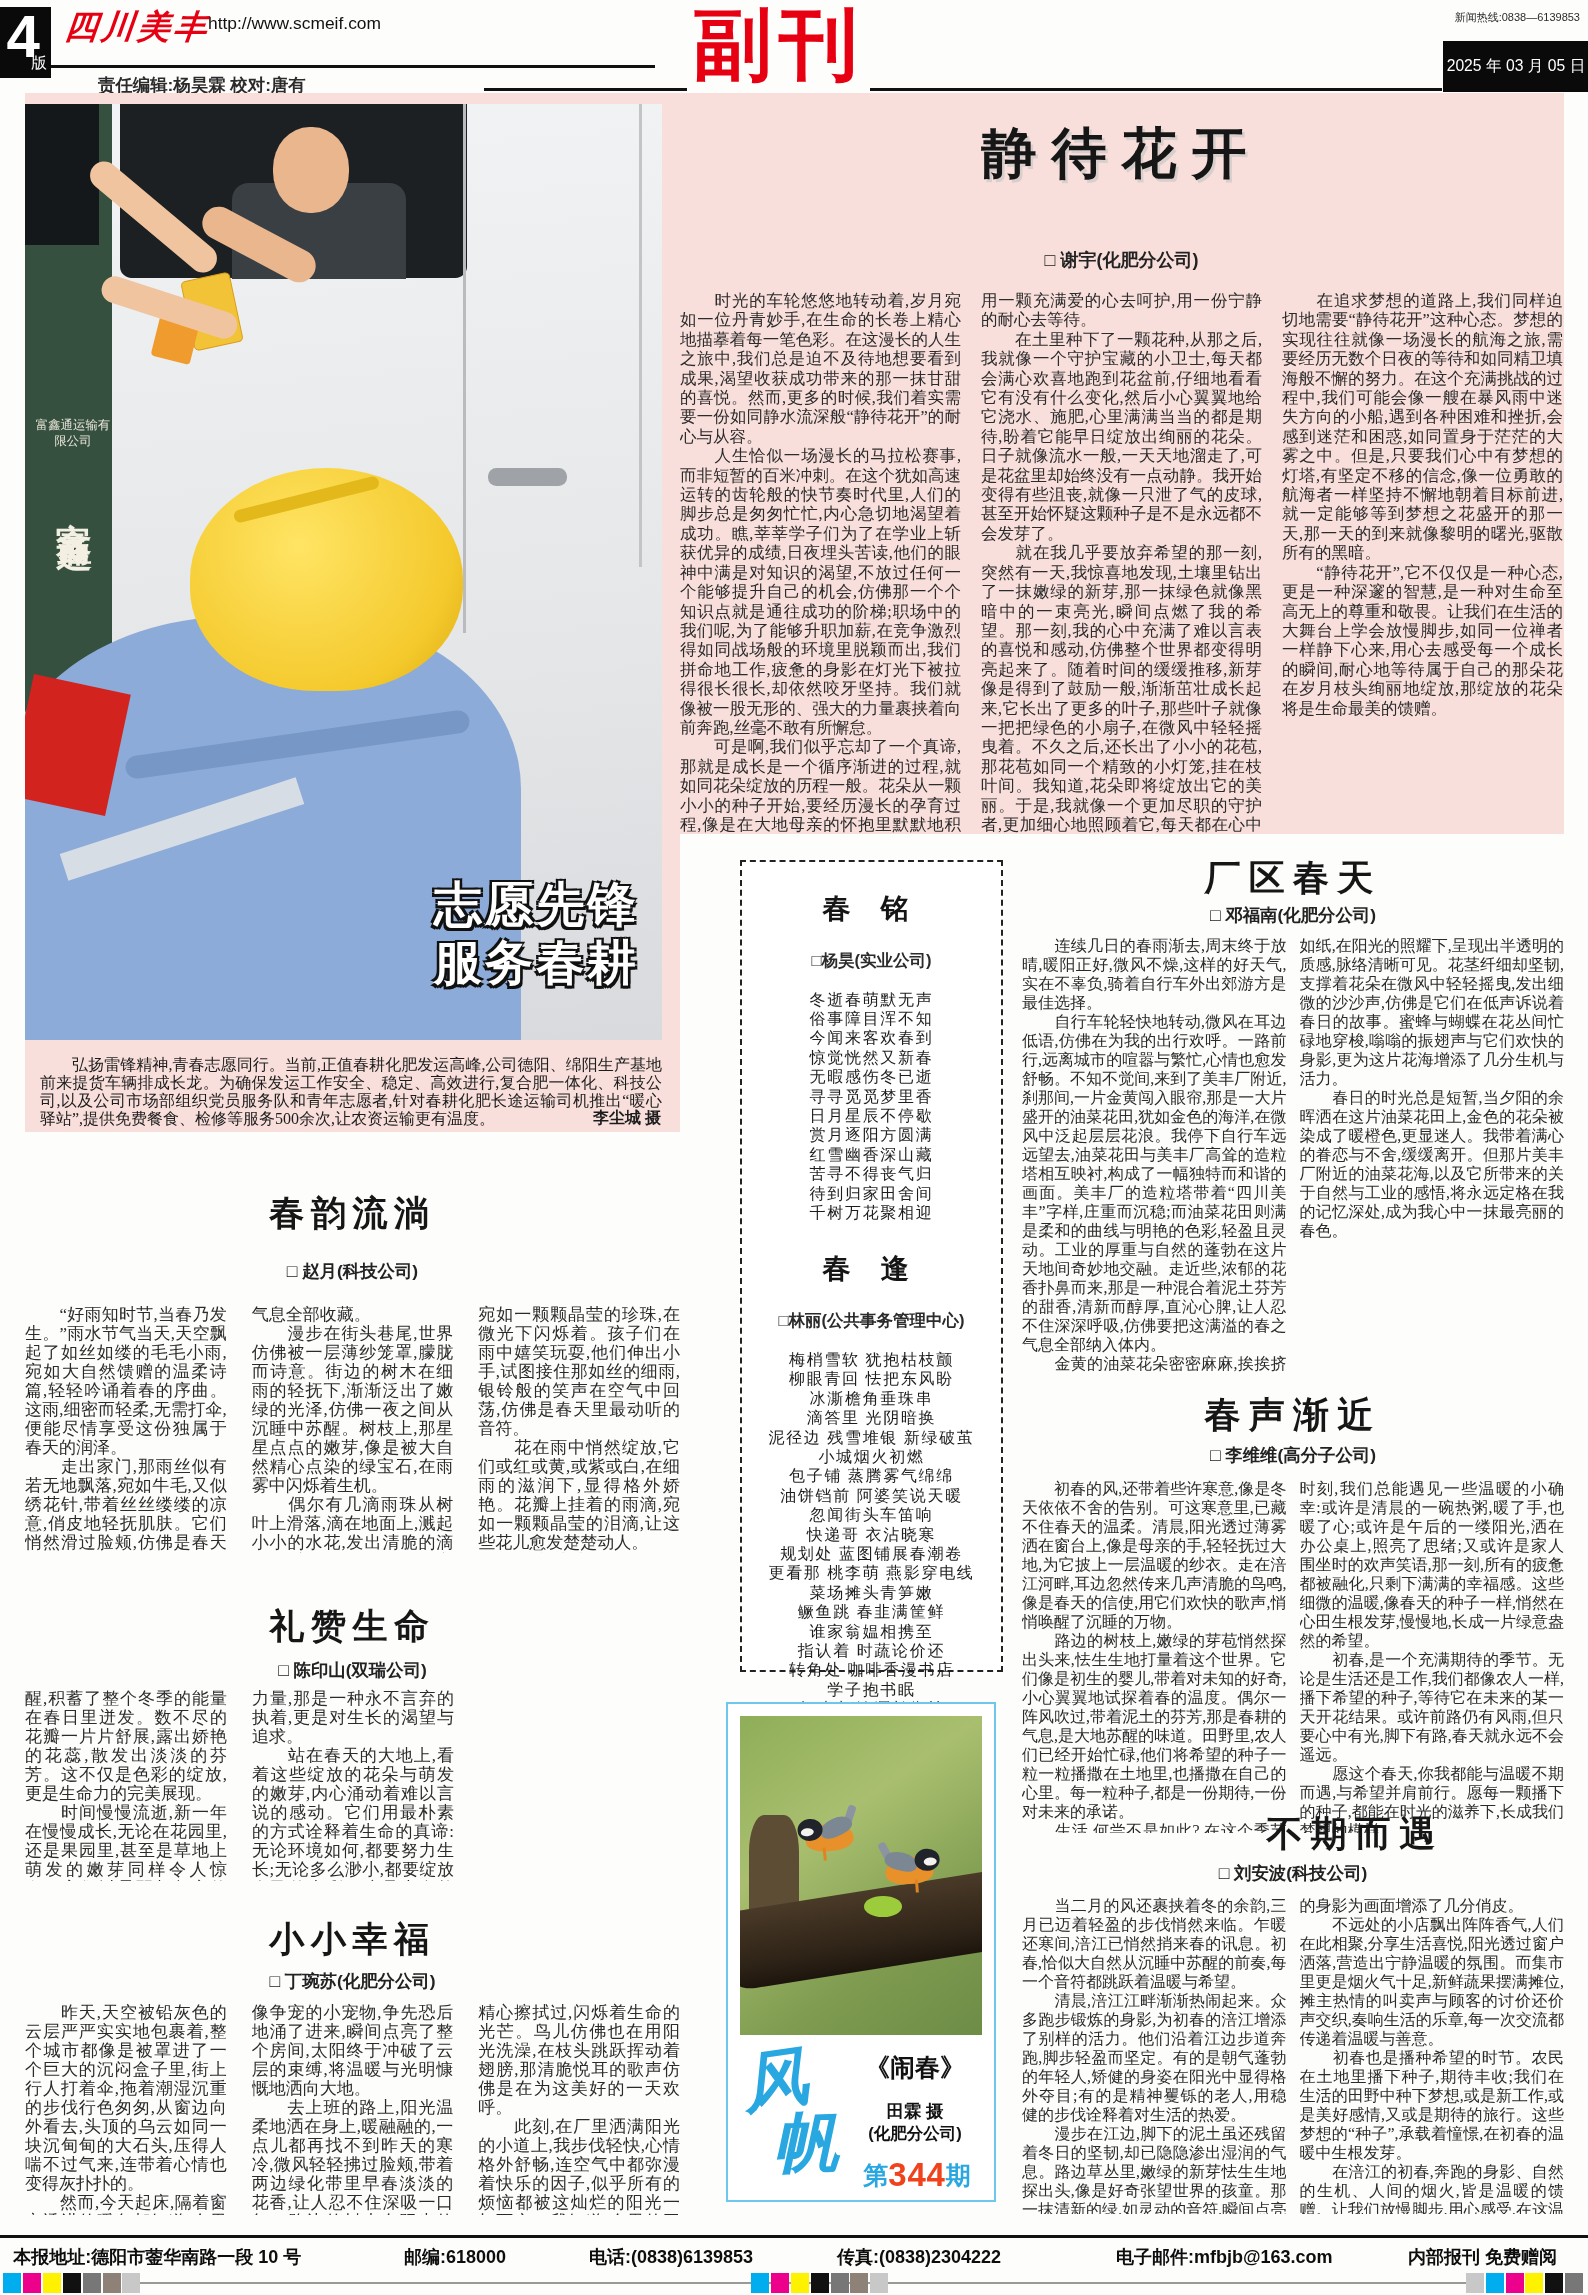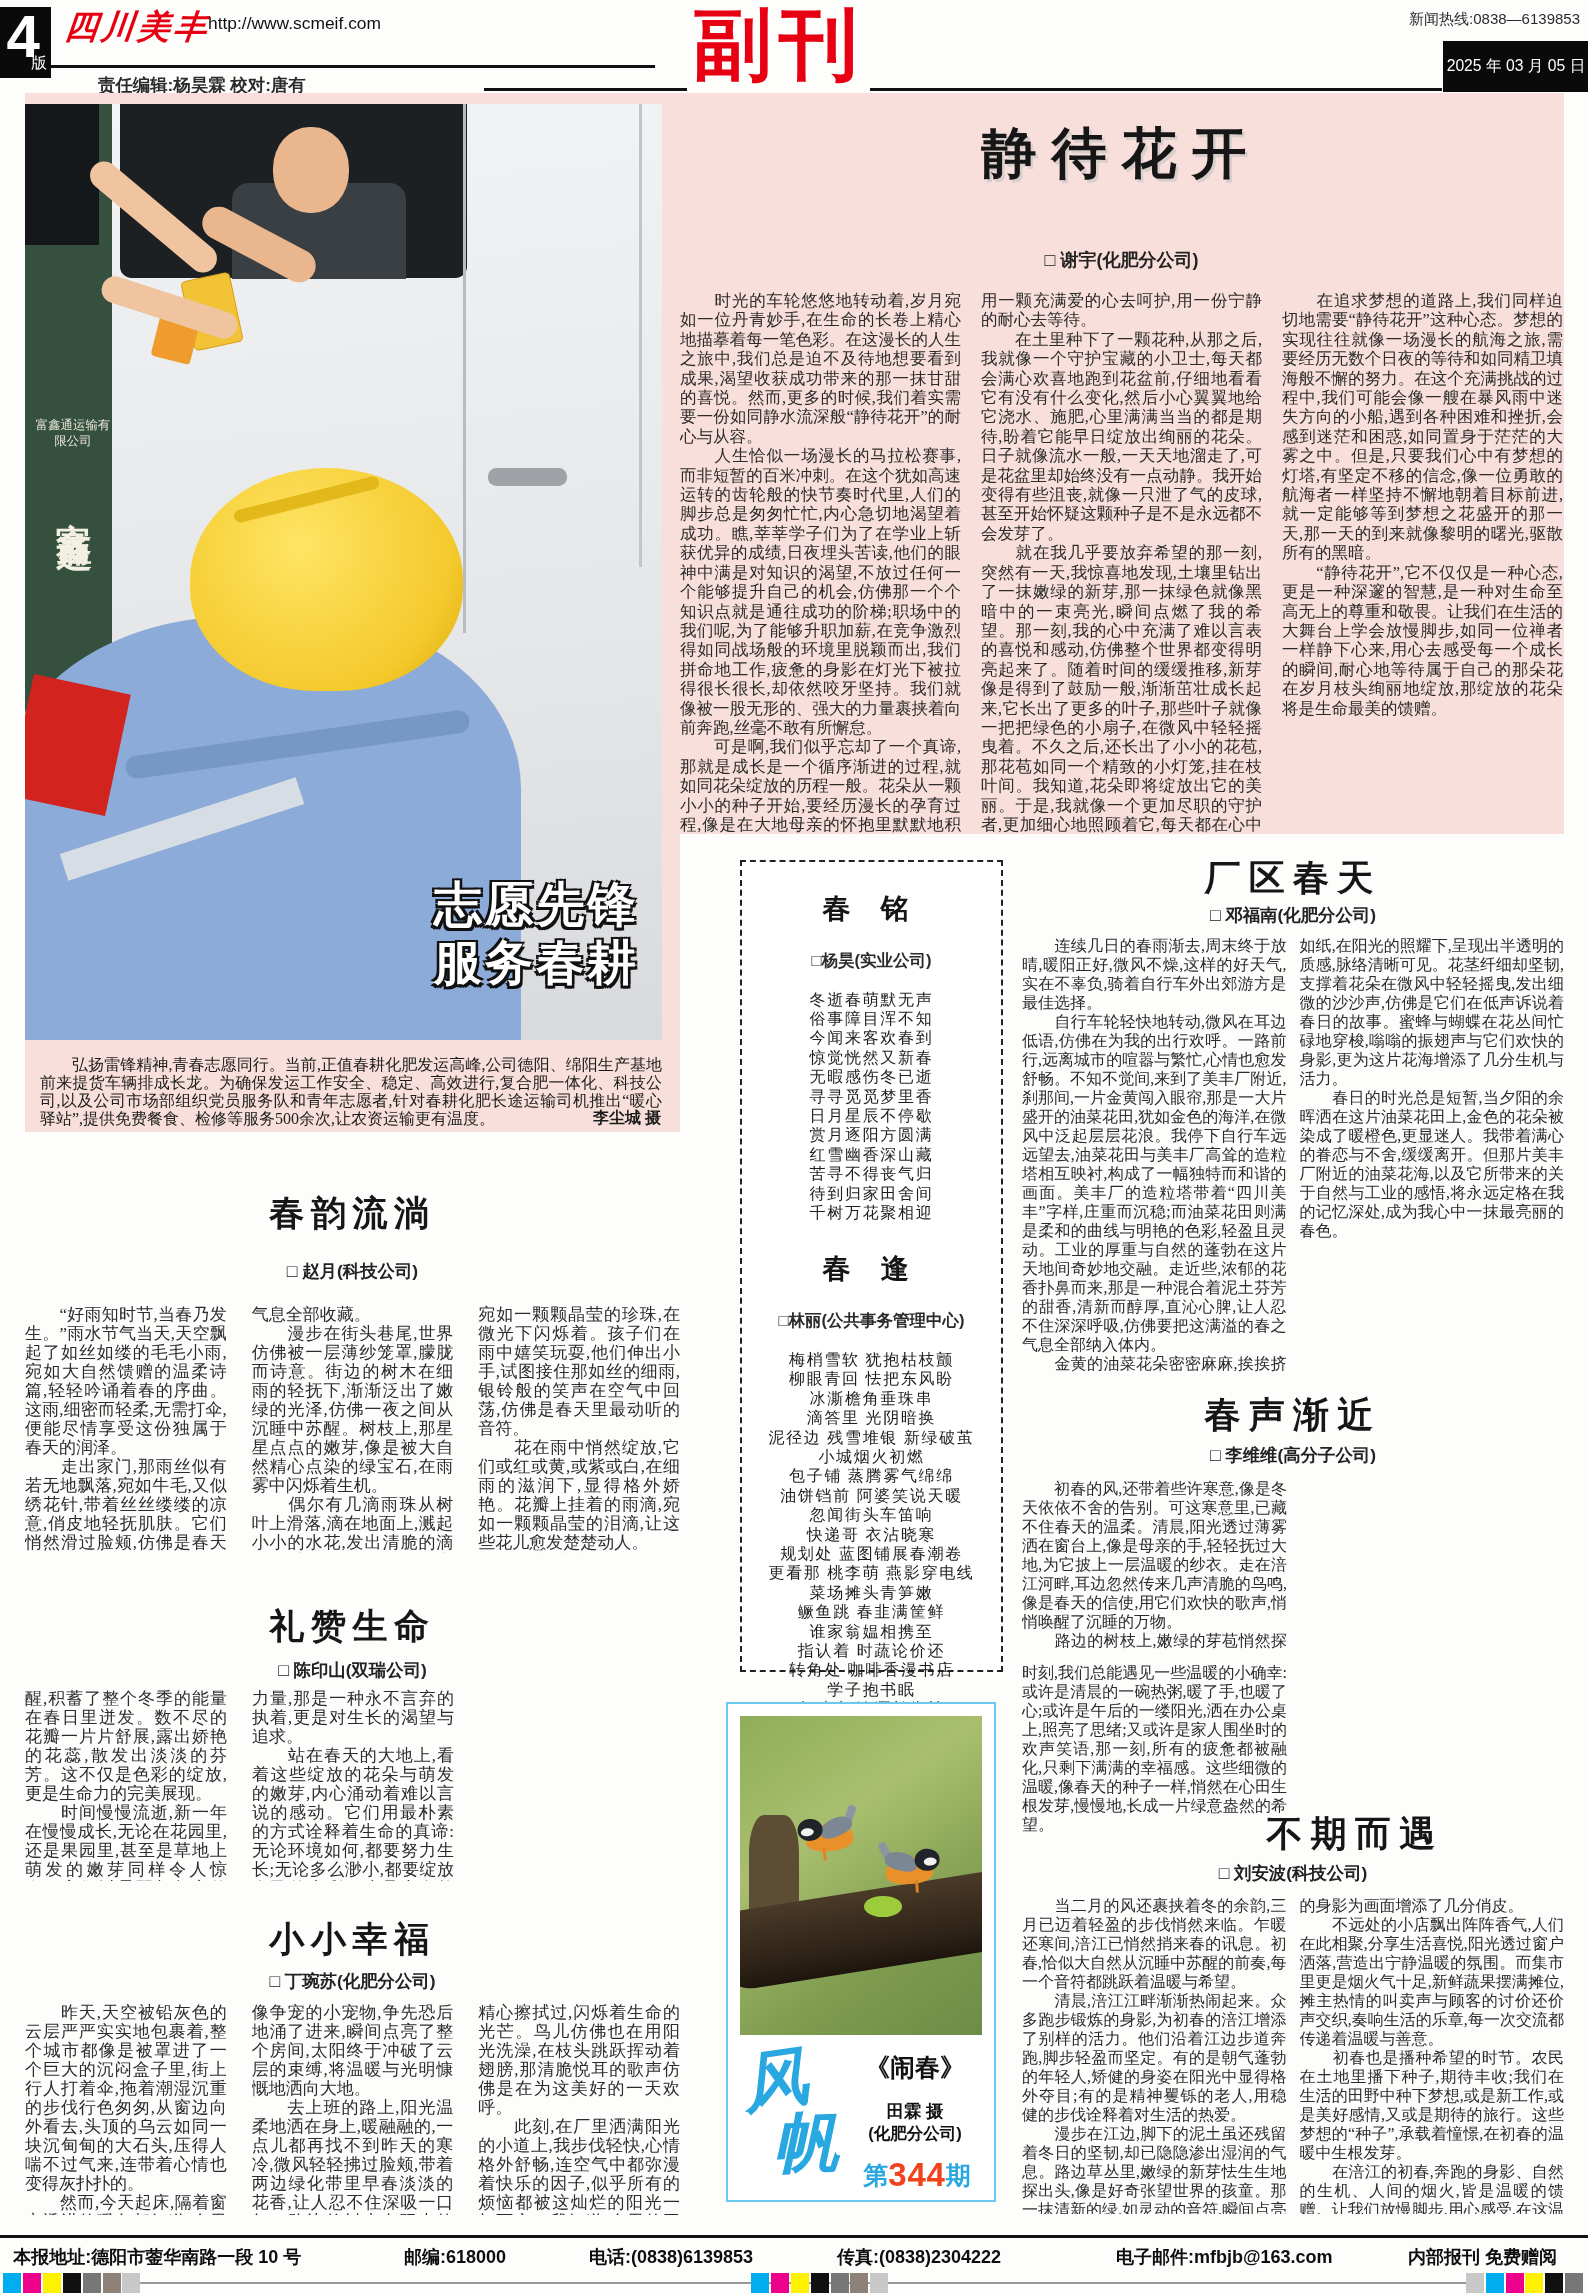--- a/index.html
+++ b/index.html
@@ -5,21 +5,21 @@
   html,body{margin:0;padding:0;background:#888;}
   #page{position:relative;width:1588px;height:2295px;background:#fdfdfc;overflow:hidden;
         font-family:"Liberation Serif","DejaVu Serif",serif;color:#2b2b2b;}
   .abs{position:absolute;}
   
   #edition-box{left:0;top:6.6px;width:51px;height:71px;background:#0a0a0a;color:#fff;}
   #edition-num{position:absolute;left:6.6px;top:-5px;font-family:"Liberation Sans",sans-serif;font-size:60px;font-weight:bold;}
   #edition-label{position:absolute;right:4.1px;bottom:3.3px;font-size:15.7px;}
   #masthead{left:65px;top:5px;font-size:33px;font-weight:900;color:#e60012;font-style:italic;letter-spacing:3.3px;transform:skewX(-6deg);}
   #site-url{left:208px;top:13.2px;font-family:"Liberation Sans",sans-serif;font-size:17.4px;color:#111;}
-  #hotline{left:1373px;top:10px;width:207px;text-align:right;font-family:"Liberation Sans",sans-serif;font-size:15px;}
+  #hotline{left:1373px;top:10px;width:207px;text-align:right;font-family:"Liberation Sans",sans-serif;font-size:11px;}
   #rule-a{left:51px;top:65px;width:604px;height:2.5px;background:#111;}
   #editors{left:98px;top:73px;font-family:"Liberation Sans",sans-serif;font-size:17.4px;font-weight:bold;}
   #fukan{left:693px;top:0px;width:165px;display:flex;justify-content:space-between;color:#e60012;font-size:79px;font-weight:900;line-height:89px;font-family:"Liberation Serif",serif;}
   #rule-b1{left:484px;top:88px;width:203px;height:2.5px;background:#111;}
   #rule-b2{left:870px;top:88px;width:572px;height:2.5px;background:#111;}
   #date-box{left:1443px;top:41px;width:146px;height:51px;background:#0a0a0a;color:#fff;font-size:15.7px;font-family:"Liberation Sans",sans-serif;display:flex;align-items:center;justify-content:center;}
   
   #pink-main{left:25px;top:93px;width:1539px;height:741px;background:#f8dfdb;}
   #pink-left{left:25px;top:834px;width:655px;height:298px;background:#f8dfdb;}
   
@@ -67,21 +67,21 @@
   .rart-title{font-size:36px;letter-spacing:8.3px;}
   .rart-author{font-size:17.4px;}
   .rcols{left:1022px;width:542px;gap:13.2px;}
   .rcols .col{width:265px;font-size:16px;line-height:19px;}
   #cqct-title{left:1022px;top:854px;width:542px;}
   #cqct-author{left:1022px;top:903px;width:542px;}
   #cqct-cols{top:936px;height:438px;}
   #cqct-cols .col{height:438px;}
   #csjj-title{left:1022px;top:1391px;width:542px;}
   #csjj-author{left:1022px;top:1443px;width:542px;}
-  #csjj-cols{top:1479px;height:354px;flex-direction:column;}
+  #csjj-cols{top:1479px;height:354px;}
   #csjj-cols .col{height:354px;}
   #bqey-title{left:1084px;top:1810px;width:542px;font-family:Liberation Mono, monospace;}
   #bqey-author{left:1022px;top:1861px;width:542px;}
   #bqey-cols{top:1896px;height:318px;}
   #bqey-cols .col{height:318px;}
   
   .lart-title{font-size:35px;letter-spacing:6.6px;}
   .lart-author{font-size:17.4px;}
   .lcols{left:25px;width:655px;gap:25px;}
   .lcols .col{width:202px;font-size:17px;line-height:19px;}

